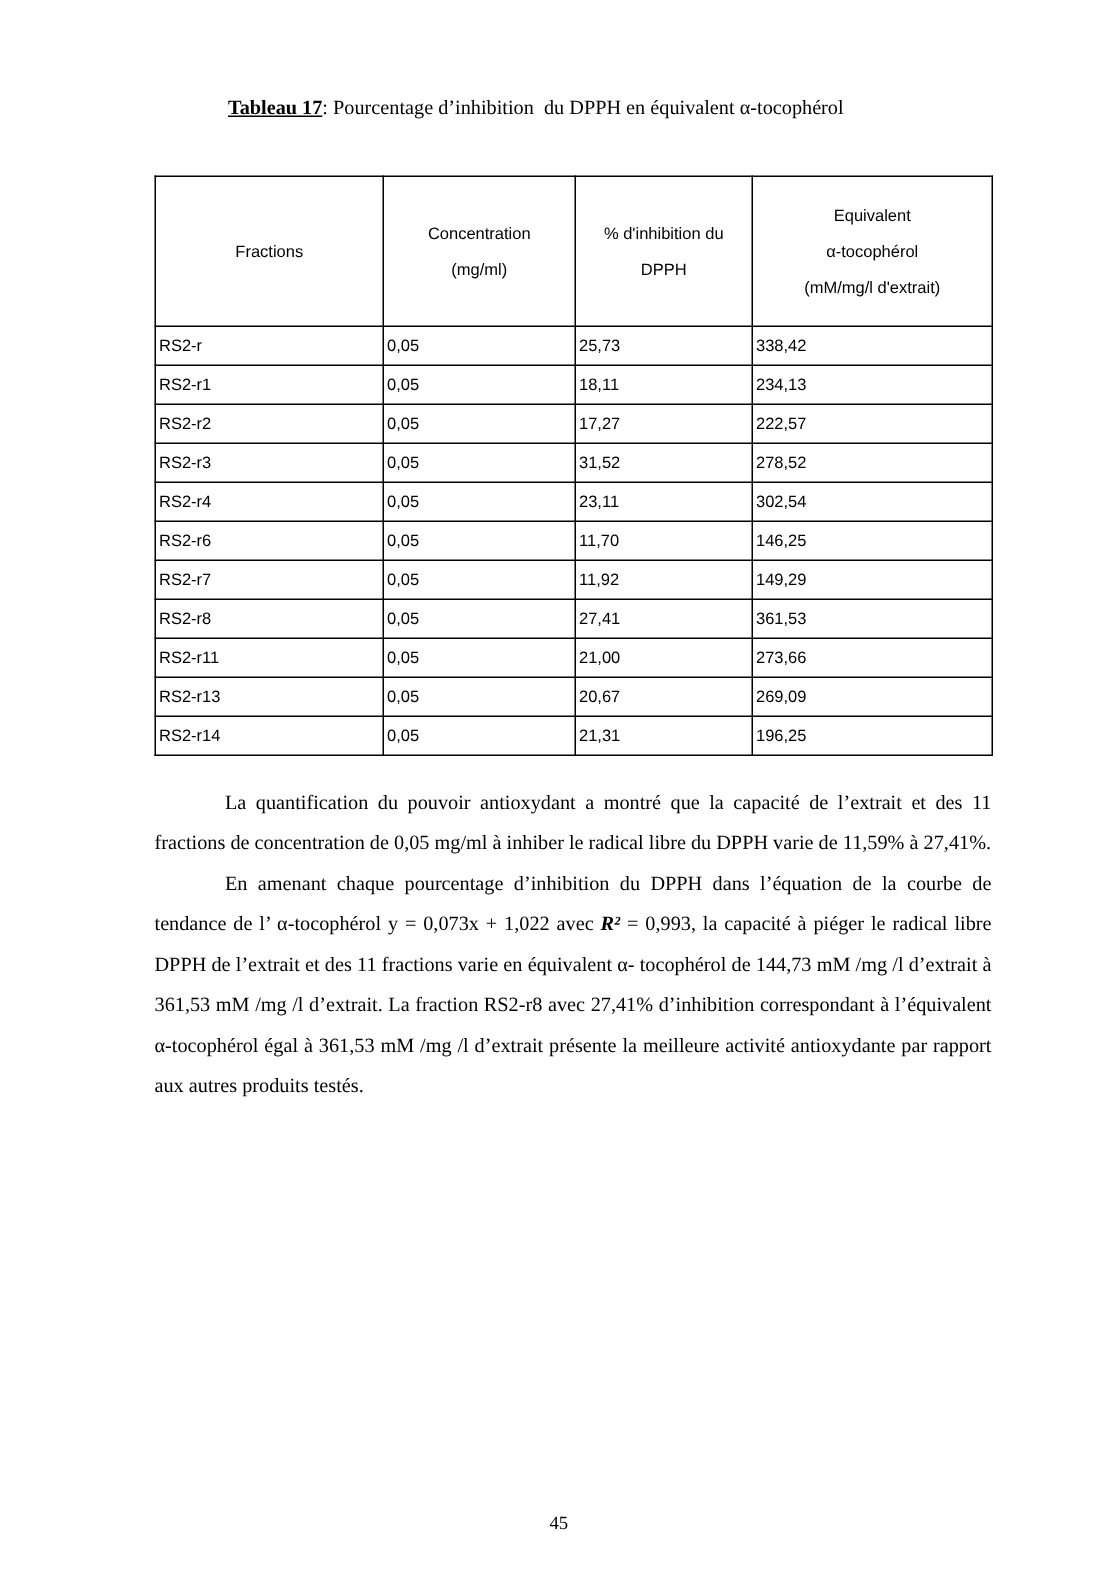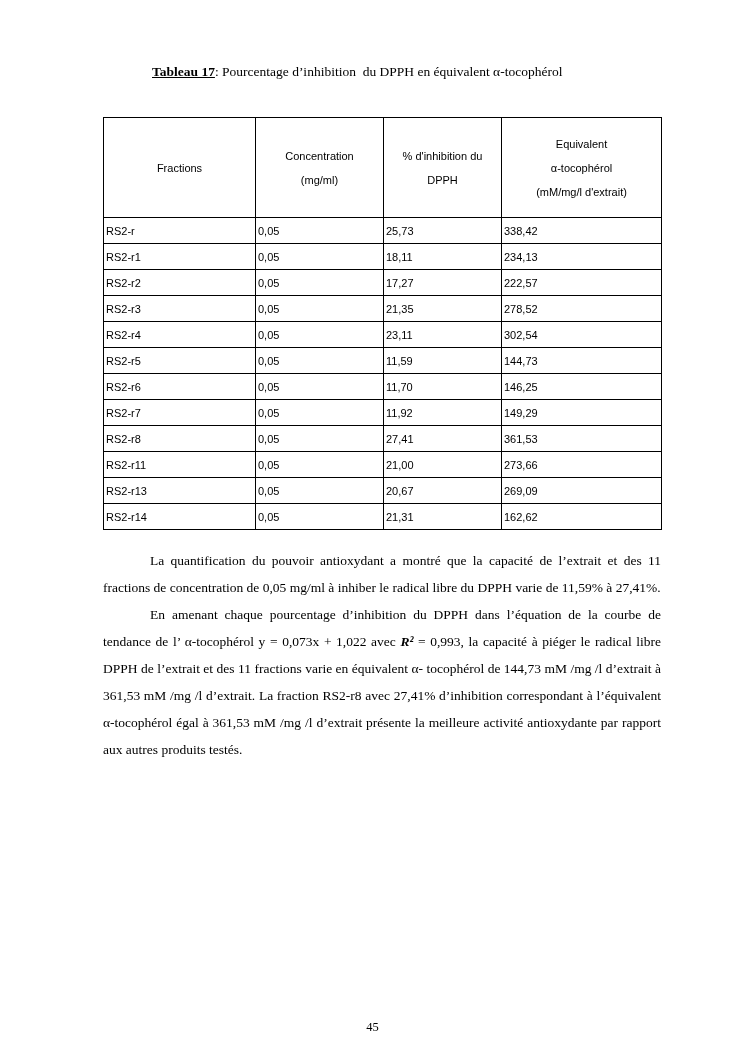--- a/index.html
+++ b/index.html
@@ -46,21 +46,21 @@
     font-family: "Liberation Serif", serif;
     font-size: 13.5px;
     line-height: 27px;
     text-align: justify;
   }
   .para { margin: 0; text-indent: 47px; }
   .bold { font-weight: bold; font-style: italic; }
 
   .page-number {
     position: absolute;
-    left: 0; right: 0; bottom: 18px;
+    left: 0; right: 0; bottom: 30px;
     text-align: center;
     font-family: "Liberation Serif", serif;
     font-size: 12.5px;
   }
 </style>
 </head>
 <body>
 
 <div class="page">
   <div class="content">
@@ -109,34 +109,28 @@
           </tr>
           <tr>
             <td>RS2-r2</td>
             <td>0,05</td>
             <td>17,27</td>
             <td>222,57</td>
           </tr>
           <tr>
             <td>RS2-r3</td>
             <td>0,05</td>
-            <td>21,35</td>
+            <td>31,52</td>
             <td>278,52</td>
           </tr>
           <tr>
             <td>RS2-r4</td>
             <td>0,05</td>
             <td>23,11</td>
             <td>302,54</td>
-          </tr>
-          <tr>
-            <td>RS2-r5</td>
-            <td>0,05</td>
-            <td>11,59</td>
-            <td>144,73</td>
           </tr>
           <tr>
             <td>RS2-r6</td>
             <td>0,05</td>
             <td>11,70</td>
             <td>146,25</td>
           </tr>
           <tr>
             <td>RS2-r7</td>
             <td>0,05</td>
@@ -158,21 +152,21 @@
           <tr>
             <td>RS2-r13</td>
             <td>0,05</td>
             <td>20,67</td>
             <td>269,09</td>
           </tr>
           <tr>
             <td>RS2-r14</td>
             <td>0,05</td>
             <td>21,31</td>
-            <td>162,62</td>
+            <td>196,25</td>
           </tr>
         </tbody>
     </table>
 
     <div class="body-text">
       <p class="para">La quantification du pouvoir antioxydant a montré que la capacité de l’extrait et des 11 fractions de concentration de 0,05 mg/ml à inhiber le radical libre du DPPH varie de 11,59% à 27,41%.</p>
       <p class="para"><span>En amenant chaque pourcentage d’inhibition du DPPH dans l’équation de la courbe de tendance de l’ α-tocophérol  y = 0,073x + 1,022 avec </span><span class="bold">R²</span><span> = 0,993, la capacité à piéger le radical libre DPPH de l’extrait et des 11 fractions varie en équivalent α- tocophérol de 144,73 mM /mg /l d’extrait à 361,53 mM /mg /l d’extrait. La fraction RS2-r8 avec 27,41% d’inhibition correspondant à l’équivalent α-tocophérol égal à 361,53 mM /mg /l d’extrait présente la meilleure activité antioxydante par rapport aux autres produits testés.</span></p>
     </div>
   </div>
 

